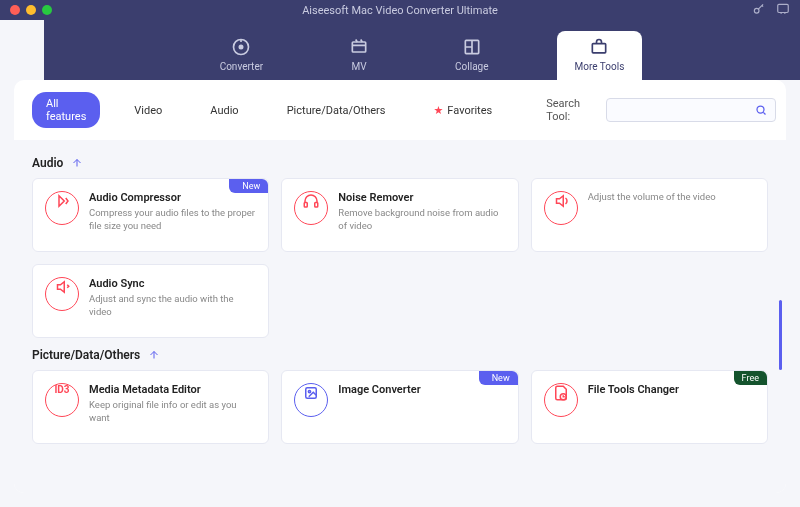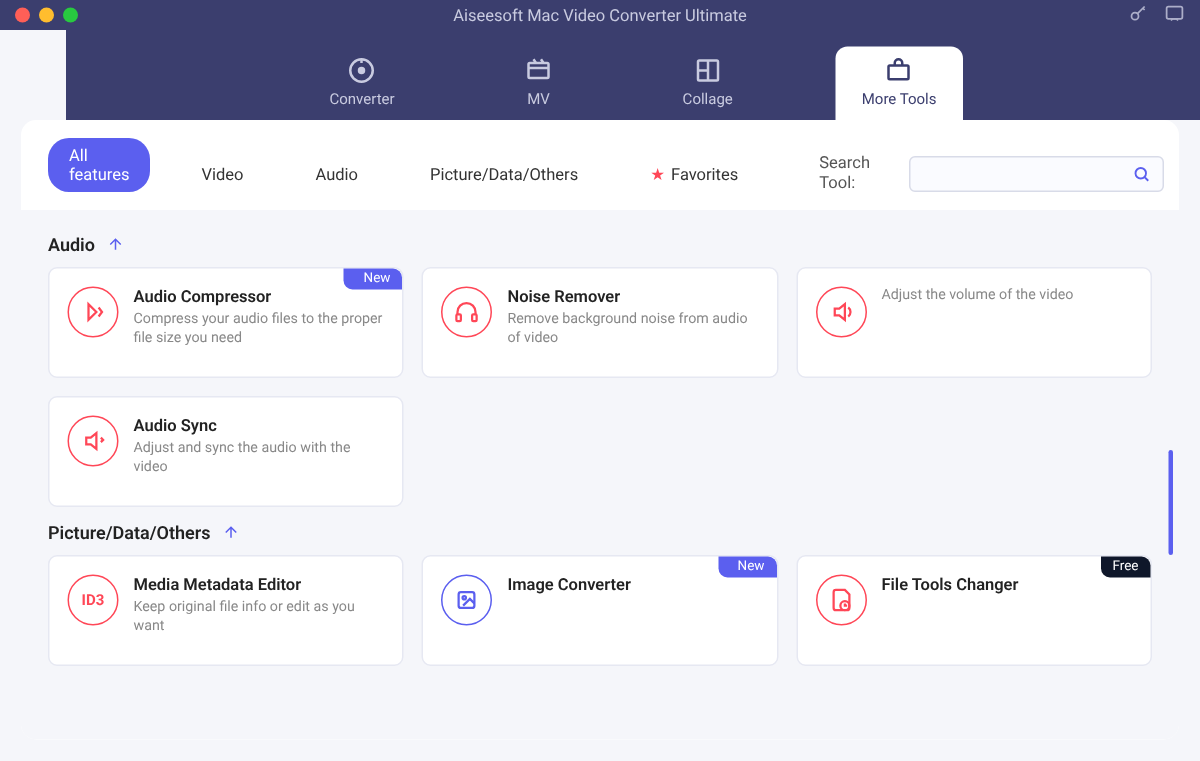--- a/index.html
+++ b/index.html
@@ -15,47 +15,47 @@
 .titlebar-icons { position: absolute; right: 10px; display: flex; gap: 10px; color: #c9cbe0; }
 .titlebar-icons svg { width: 14px; height: 14px; opacity: 0.8; }
 
 .header { background: #3b3e6e; height: 60px; display: flex; justify-content: center; align-items: flex-end; gap: 50px; padding-bottom: 0; margin-left: 44px; }
 .nav-item { display: flex; flex-direction: column; align-items: center; gap: 4px; color: #c9cbe0; font-size: 10px; padding: 6px 18px 8px; cursor: pointer; border-radius: 8px 8px 0 0; }
 .nav-item.active { background: #ffffff; color: #3b3e6e; }
 .nav-item svg { width: 20px; height: 20px; }
 
 .content { flex: 1; background: #ffffff; border-radius: 10px; margin: 0 14px 14px; padding: 12px 18px; display: flex; flex-direction: column; overflow: hidden; }
 
-.toolbar { display: flex; align-items: flex-end; gap: 20px; margin-bottom: 6px; }
+.toolbar { display: flex; align-items: center; gap: 20px; margin-bottom: 6px; }
 .pill { padding: 5px 14px; border-radius: 14px; font-size: 11px; color: #333; cursor: pointer; }
 .pill.active { background: #5b5fef; color: #fff; }
 .fav-star { color: #ff4757; margin-right: 4px; }
 .spacer { flex: 1; }
 .search-label { font-size: 11px; color: #555; margin-right: 6px; }
 .search-box { display: flex; align-items: center; border: 1px solid #d8dbe8; border-radius: 4px; padding: 4px 8px; width: 170px; background: #fafbff; }
 .search-box input { border: none; outline: none; flex: 1; font-size: 11px; background: transparent; }
 .search-box svg { width: 14px; height: 14px; color: #5b5fef; }
 
 .body { flex: 1; overflow-y: auto; background: #f5f6fa; margin: 6px -18px -12px; padding: 6px 18px 12px; position: relative; }
 .scroll-indicator { position: absolute; right: 4px; top: 160px; width: 3px; height: 70px; background: #5b5fef; border-radius: 2px; }
 
 .section-title { display: flex; align-items: center; gap: 8px; font-size: 12px; font-weight: 600; color: #222; margin: 10px 0 8px; }
 .section-title svg { width: 12px; height: 12px; color: #5b5fef; }
 
 .grid { display: grid; grid-template-columns: repeat(3, 1fr); gap: 12px; }
 .card { background: #fff; border: 1px solid #e6e8f2; border-radius: 6px; padding: 12px; display: flex; gap: 10px; position: relative; min-height: 74px; cursor: pointer; }
-.card-icon { width: 34px; height: 34px; border-radius: 50%; border: 1.5px solid #ff4757; display: flex; align-items: center; justify-content: center; flex-shrink: 0; color: #ff4757; }
+.card-icon { width: 34px; height: 34px; border-radius: 50%; border: 1.5px solid #ff4757; display: flex; justify-content: center; flex-shrink: 0; color: #ff4757; }
 .card-icon.purple { border-color: #5b5fef; color: #5b5fef; }
 .card-icon svg { width: 18px; height: 18px; }
 .card-icon .id3 { font-size: 10px; font-weight: 700; }
 .card-body h4 { font-size: 11px; font-weight: 600; color: #222; margin-bottom: 3px; }
 .card-body p { font-size: 9.5px; color: #888; line-height: 1.35; }
 .badge { position: absolute; top: 0; right: 0; font-size: 9px; color: #fff; padding: 2px 8px; border-radius: 0 6px 0 6px; }
 .badge.new { background: #5b5fef; padding-left: 13px; }
-.badge.free { background: #0f172a; }
+.badge.free { background: #14532d; }
 </style>
 </head>
 <body>
 
 <div class="window">
   <div class="titlebar">
     <div class="traffic">
       <div class="dot red"></div>
       <div class="dot yellow"></div>
       <div class="dot green"></div>

